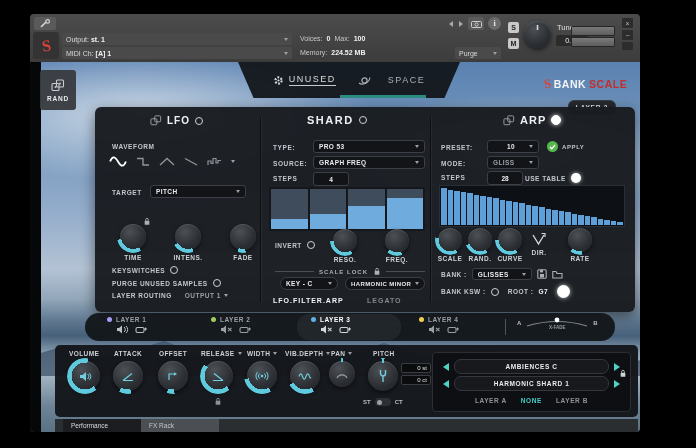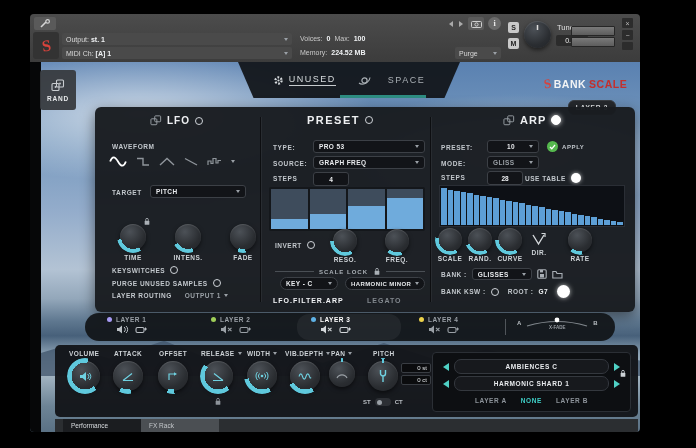--- a/index.html
+++ b/index.html
@@ -286,21 +286,21 @@
     </div>
     <div class="togglerow" style="left:17px;top:185px;">
       <span>LAYER ROUTING</span>
       <span style="color:#9aa0a6;display:flex;align-items:center;gap:3px;margin-left:8px;">
         <span>OUTPUT 1</span>
             <span class="caret"></span>
       </span>
     </div>
 
     <div class="sechead" style="left:212px;top:7px;font-size:11px;letter-spacing:1.5px;">
-      <span>PRESET</span>
+      <span>SHARD</span>
       <span class="ring" style="width:6px;height:6px;"></span>
     </div>
     <div class="slabel" style="left:178px;top:37px;">TYPE:</div>
     <div class="ddown" style="left:218px;top:33px;width:112px;">
       <span>PRO 53</span>
           <span class="caret"></span>
     </div>
     <div class="slabel" style="left:178px;top:53px;">SOURCE:</div>
     <div class="ddown" style="left:218px;top:49px;width:112px;">
       <span>GRAPH FREQ</span>

